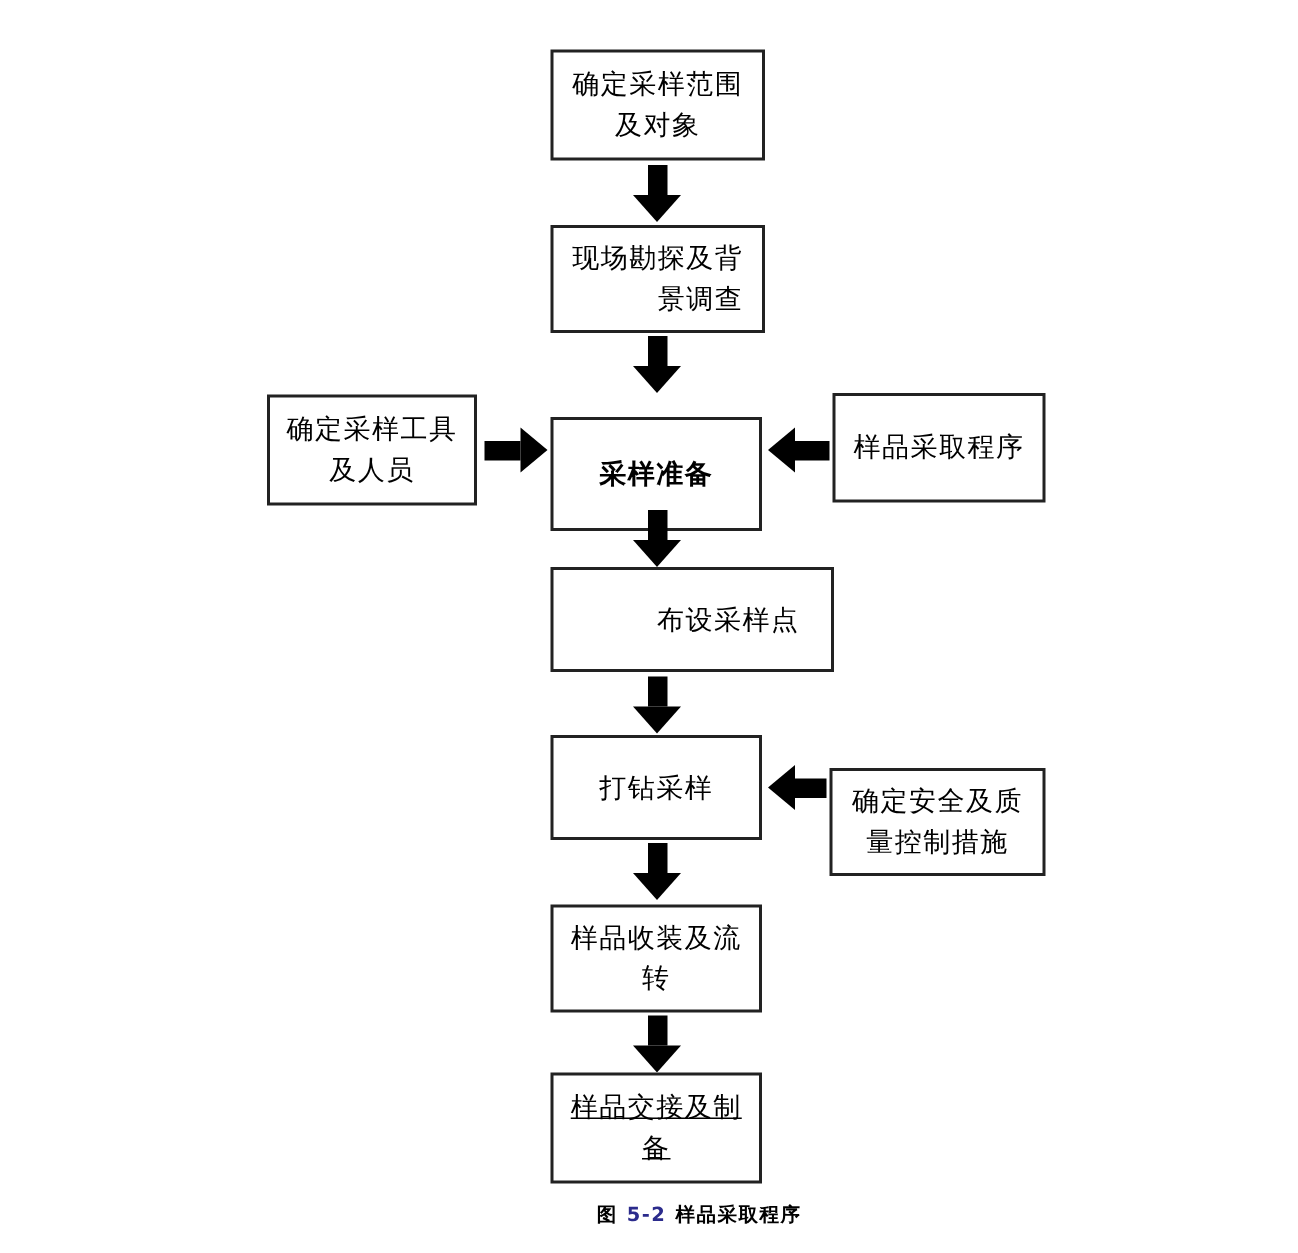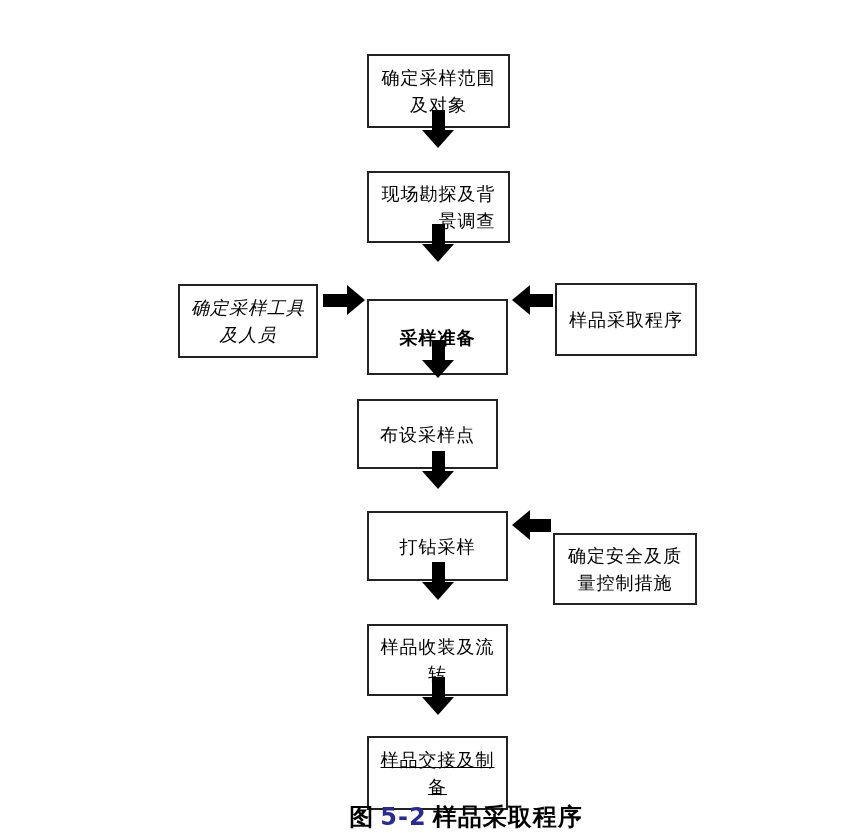--- a/index.html
+++ b/index.html
@@ -23,29 +23,28 @@
     display: flex;
     align-items: center;
     justify-content: center;
     text-align: center;
     font-size: 18px;
     line-height: 27px;
     letter-spacing: 1px;
     white-space: pre-line;
     color: #000000;
     box-sizing: content-box;
-    margin-top: 21px;
   }
   
   #b1  { left: 367px; top:  33px; width: 139px; height: 70px; }
   #b2  { left: 367px; top: 150px; width: 139px; height: 68px; text-align: right; }
-  #b3l { left: 178px; top: 263px; width: 136px; height: 70px; font-style: italic; }
+  #b3l { left: 178px; top: 263px; width: 136px; height: 70px; }
   #b3  { left: 367px; top: 278px; width: 137px; height: 72px; font-weight: bold; }
   #b3r { left: 555px; top: 262px; width: 138px; height: 69px; }
-  #b4  { left: 357px; top: 378px; width: 137px; height: 66px; }
+  #b4  { left: 367px; top: 378px; width: 137px; height: 66px; padding-left: 48px; }
   #b5  { left: 367px; top: 490px; width: 137px; height: 66px; }
   #b5r { left: 553px; top: 512px; width: 140px; height: 68px; }
   #b6  { left: 367px; top: 603px; width: 137px; height: 68px; }
   #b7  { left: 367px; top: 715px; width: 137px; height: 70px; text-decoration: underline; }
 
   
   .arr-v {
     position: absolute;
     left: 422px;
     width: 32px;
@@ -100,21 +99,21 @@
   #ah3 { left: 512px; top: 510px; }
   #ah3 .stem { width: 21px; }
 
   
   .caption {
     position: absolute;
     top: 801px;
     left: 466px;
     transform: translateX(-50%);
     white-space: nowrap;
-    font-size: 24px;
+    font-size: 13px;
     font-weight: bold;
     letter-spacing: 1px;
     color: #000000;
   }
   .caption .num {
     color: #2b2b8c;
     margin: 0 6px;
   }
 </style>
 </head>

